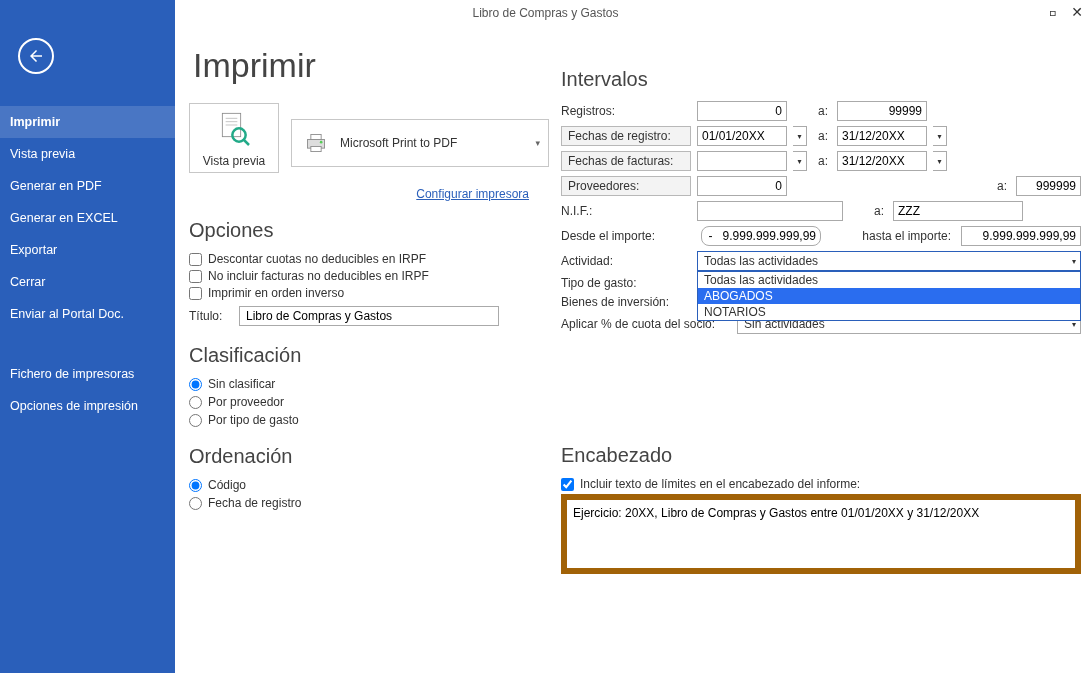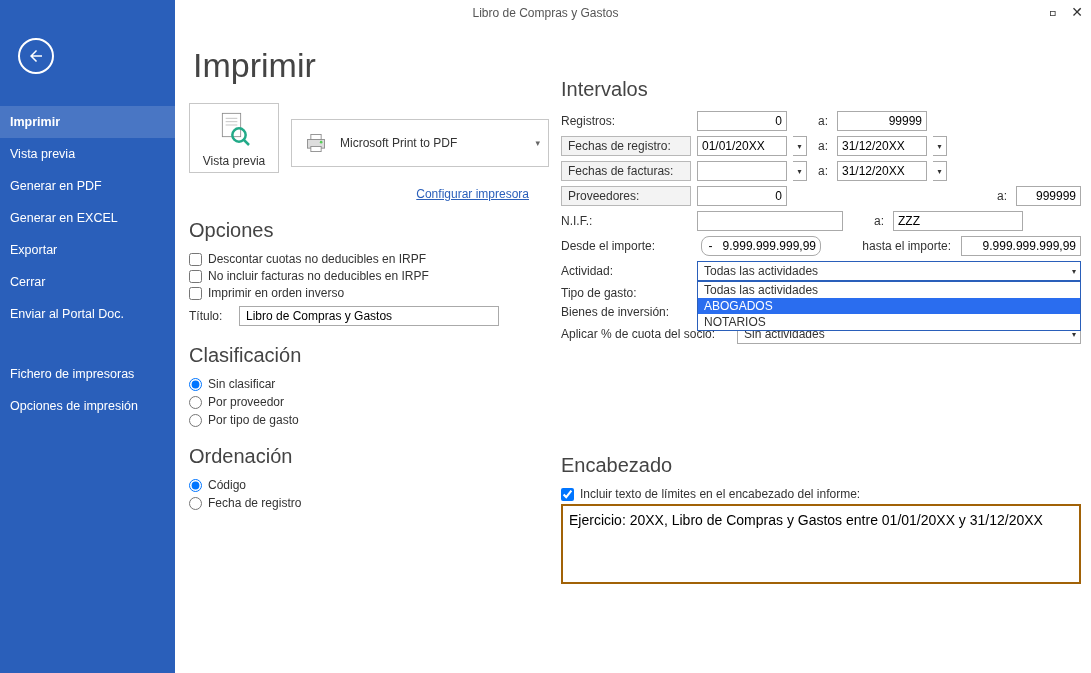--- a/index.html
+++ b/index.html
@@ -202,22 +202,22 @@
     border:1px solid #aaa; height:20px; display:flex; align-items:center;
     padding:0 6px; position:relative; cursor:pointer; background:#fff;
   }
   .sel-box .chev { position:absolute; right:4px; font-size:8px; }
   .importes-row {
     display:grid;
     grid-template-columns: 120px 8px 120px auto 120px;
     gap:6px; align-items:center; margin:5px 0;
   }
   textarea.header-txt {
-    width:100%; height:80px; border:2px solid #a16207;
-    padding:6px; font-size:14px; font-family:inherit; resize:none;
+    width:100%; height:80px; border:6px solid #a16207;
+    padding:6px; font-size:12px; font-family:inherit; resize:none;
   }
   .nif-row {
     display:grid;
     grid-template-columns: 130px 146px 16px 16px 130px;
     gap:6px; align-items:center; margin:5px 0;
   }
   .prov-row {
     display:grid;
     grid-template-columns: 130px 90px 1fr 16px 65px;
     gap:6px; align-items:center; margin:5px 0;
@@ -319,21 +319,21 @@
         <input type="radio" name="ord" checked="" style="">
         <span>Código</span>
       </div>
     <div class="radiorow">
         <input type="radio" name="ord" style="">
         <span>Fecha de registro</span>
       </div>
   </div>
 
   <div class="col-right">
-    <h2 class="section" style="margin-top:14px">Intervalos</h2>
+    <h2 class="section" style="margin-top:4px">Intervalos</h2>
 
     <div class="form-row">
       <span class="rlabel">Registros:</span>
       <input class="rin" value="0" style="">
       <span></span>
       <span class="a-label">a:</span>
       <input class="rin" value="99999" style="">
       <span></span>
     </div>
 

